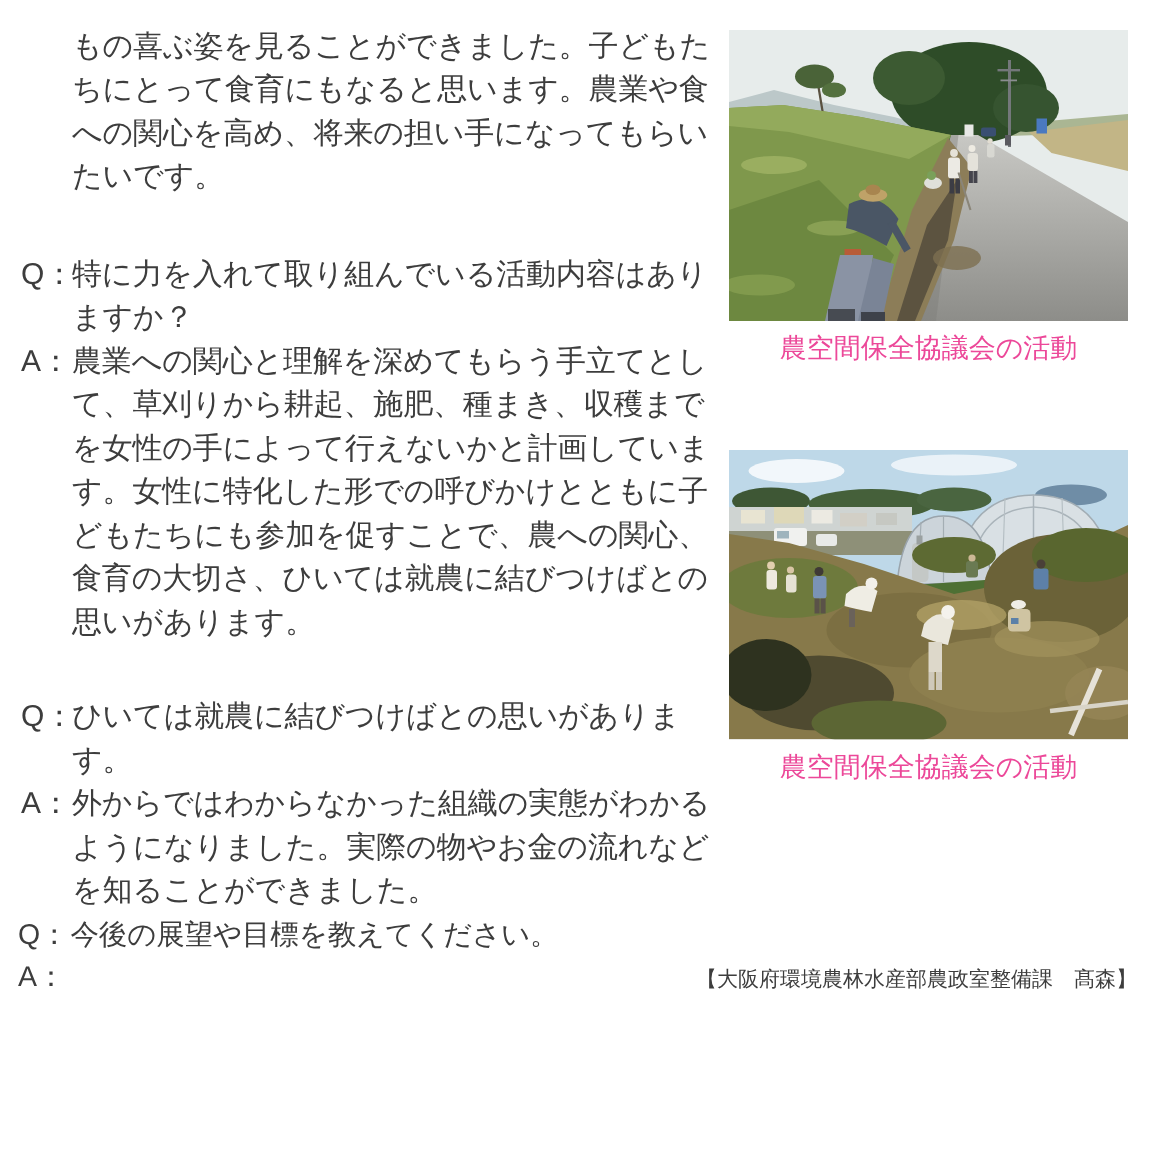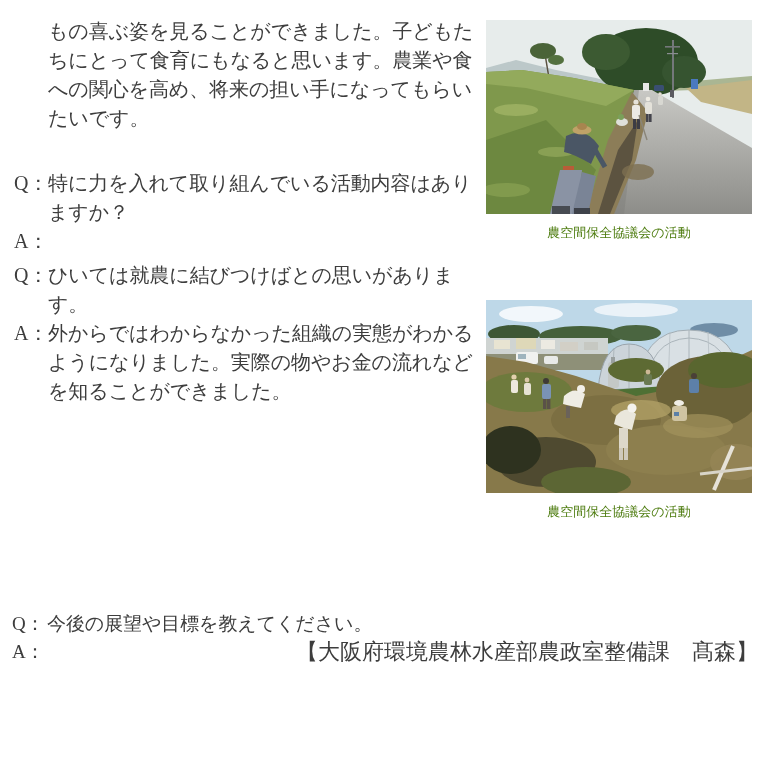--- a/index.html
+++ b/index.html
@@ -14,68 +14,68 @@
 
   
   .top-section { position:relative; height:610px; }
   .text-col { position:absolute; left:0; top:17px; width:486px; }
   .para {
     font-size:20px;
     line-height:29px;
     letter-spacing:-0.1px;
     padding-left:48px;
     position:relative;
-    font-family:Liberation Serif, serif;
   }
   .qa-label { position:absolute; left:14px; top:0; }
   .qa-block-1 { margin-top:36px; }
   .qa-block-2 { margin-top:34px; }
 
   
   .bottom-section { position:relative; }
   .bottom-section .para {
     font-size:19px;
     line-height:28px;
     padding-left:47px;
     padding-right:2px;
   }
   .bottom-section .qa-label { left:12px; }
   .signature {
-    font-size:22px;
+    font-size:14px;
     line-height:28px;
     text-align:right;
     padding-right:13px;
   }
 
   
   .fig { position:absolute; width:266px; text-align:center; }
   .fig-1 { left:486px; top:20px; }
   .fig-2 { left:486px; top:300px; }
   .photo { width:266px; display:block; overflow:hidden; }
   .photo svg { display:block; }
-  .fig figcaption { margin-top:5px; font-size:13px; line-height:27px; color:#4d7c0f; }
+  .fig figcaption { margin-top:5px; font-size:18px; line-height:27px; color:#ec4899; }
 </style>
 </head>
 <body>
 
 <div class="page">
 
   <div class="top-section">
 
     <div class="text-col">
 
       <p class="para">もの喜ぶ姿を見ることができました。子どもたちにとって食育にもなると思います。農業や食への関心を高め、将来の担い手になってもらいたいです。</p>
 
       <div class="qa-block-1">
         <p class="para">
           <span class="qa-label">Q：</span>
           <span>特に力を入れて取り組んでいる活動内容はありますか？</span>
         </p>
         <p class="para">
           <span class="qa-label">A：</span>
+          <span>農業への関心と理解を深めてもらう手立てとして、草刈りから耕起、施肥、種まき、収穫までを女性の手によって行えないかと計画しています。女性に特化した形での呼びかけとともに子どもたちにも参加を促すことで、農への関心、食育の大切さ、ひいては就農に結びつけばとの思いがあります。</span>
         </p>
       </div>
 
       <div class="qa-block-2">
         <p class="para">
           <span class="qa-label">Q：</span>
           <span>ひいては就農に結びつけばとの思いがあります。</span>
         </p>
         <p class="para">
           <span class="qa-label">A：</span>

